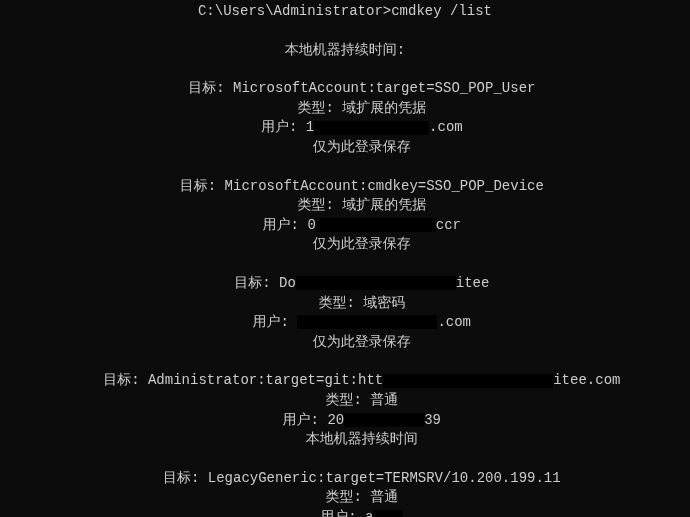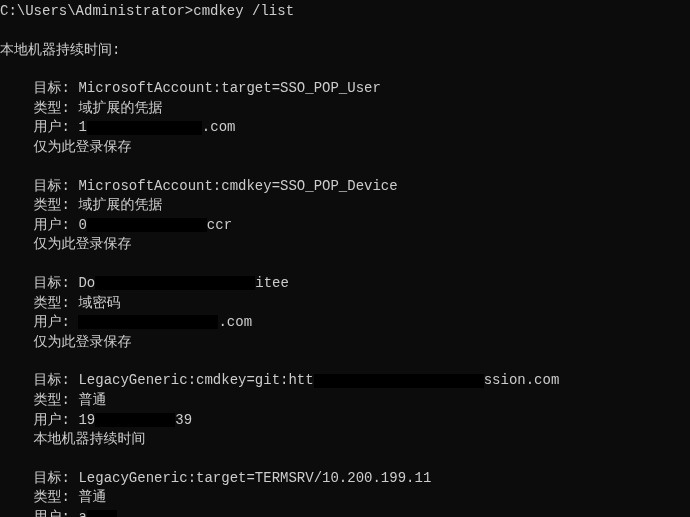--- a/index.html
+++ b/index.html
@@ -14,20 +14,21 @@
       font-size: 14px;
       line-height: 1.4;
       width: 690px;
       height: 517px;
       overflow: hidden;
       padding: 2px 0;
     }
     .line {
       white-space: pre;
       min-height: 19px;
+      text-align: center;
     }
     .redacted {
       display: inline-block;
       background: #000000;
       vertical-align: middle;
       height: 14px;
     }
   </style>
 </head>
 <body>
@@ -48,21 +49,21 @@
 <div class="line">    <span>用户:</span> <span>0</span><span class="redacted" style="width:120px"></span><span>ccr</span></div>
 <div class="line">    <span>仅为此登录保存</span></div>
 <div class="line"></div>
 
 <div class="line">    <span>目标:</span> <span>Do</span><span class="redacted" style="width:160px"></span><span>itee</span></div>
 <div class="line">    <span>类型:</span> <span>域密码</span></div>
 <div class="line">    <span>用户:</span> <span></span><span class="redacted" style="width:140px"></span><span>.com</span></div>
 <div class="line">    <span>仅为此登录保存</span></div>
 <div class="line"></div>
 
-<div class="line">    <span>目标:</span> <span>LegacyGeneric:cmdkey=git:htt</span><span class="redacted" style="width:170px"></span><span>ssion.com</span></div>
+<div class="line">    <span>目标:</span> <span>Administrator:target=git:htt</span><span class="redacted" style="width:170px"></span><span>itee.com</span></div>
 <div class="line">    <span>类型:</span> <span>普通</span></div>
-<div class="line">    <span>用户:</span> <span>19</span><span class="redacted" style="width:80px"></span><span>39</span></div>
+<div class="line">    <span>用户:</span> <span>20</span><span class="redacted" style="width:80px"></span><span>39</span></div>
 <div class="line">    <span>本地机器持续时间</span></div>
 <div class="line"></div>
 
 <div class="line">    <span>目标:</span> <span>LegacyGeneric:target=TERMSRV/10.200.199.11</span></div>
 <div class="line">    <span>类型:</span> <span>普通</span></div>
 <div class="line">    <span>用户:</span> <span>a</span><span class="redacted" style="width:30px"></span><span></span></div>
 
 </body></html>

